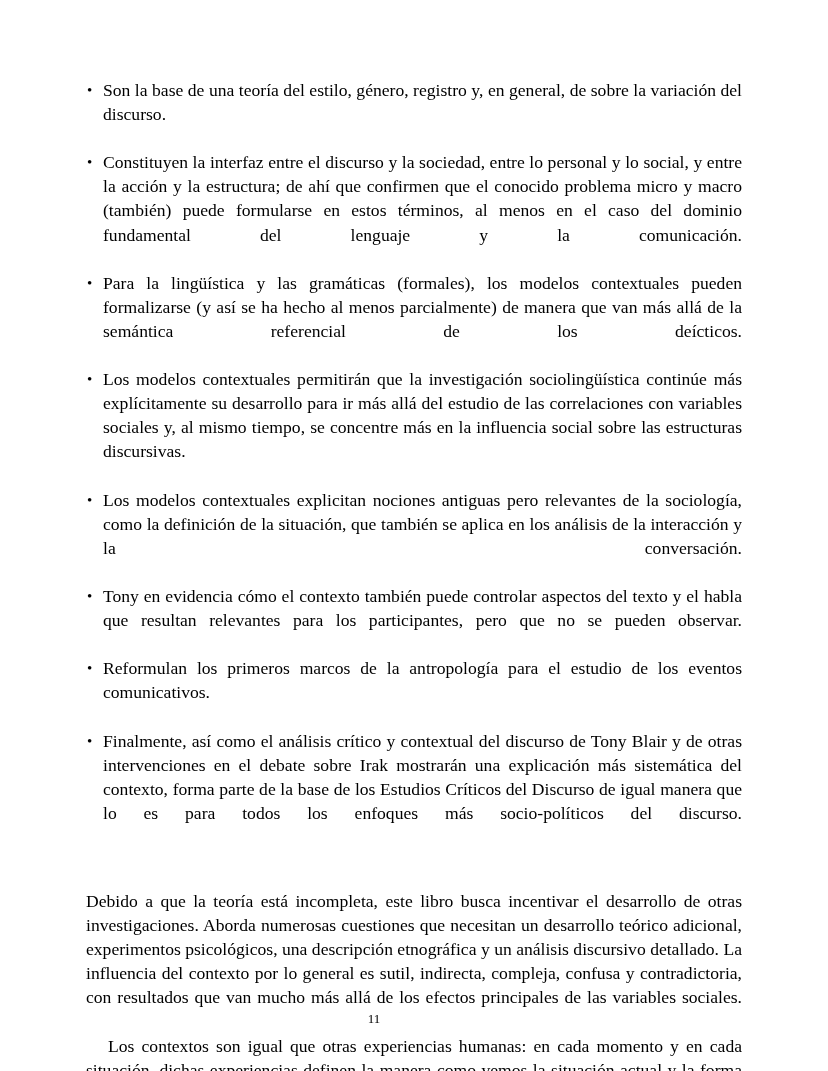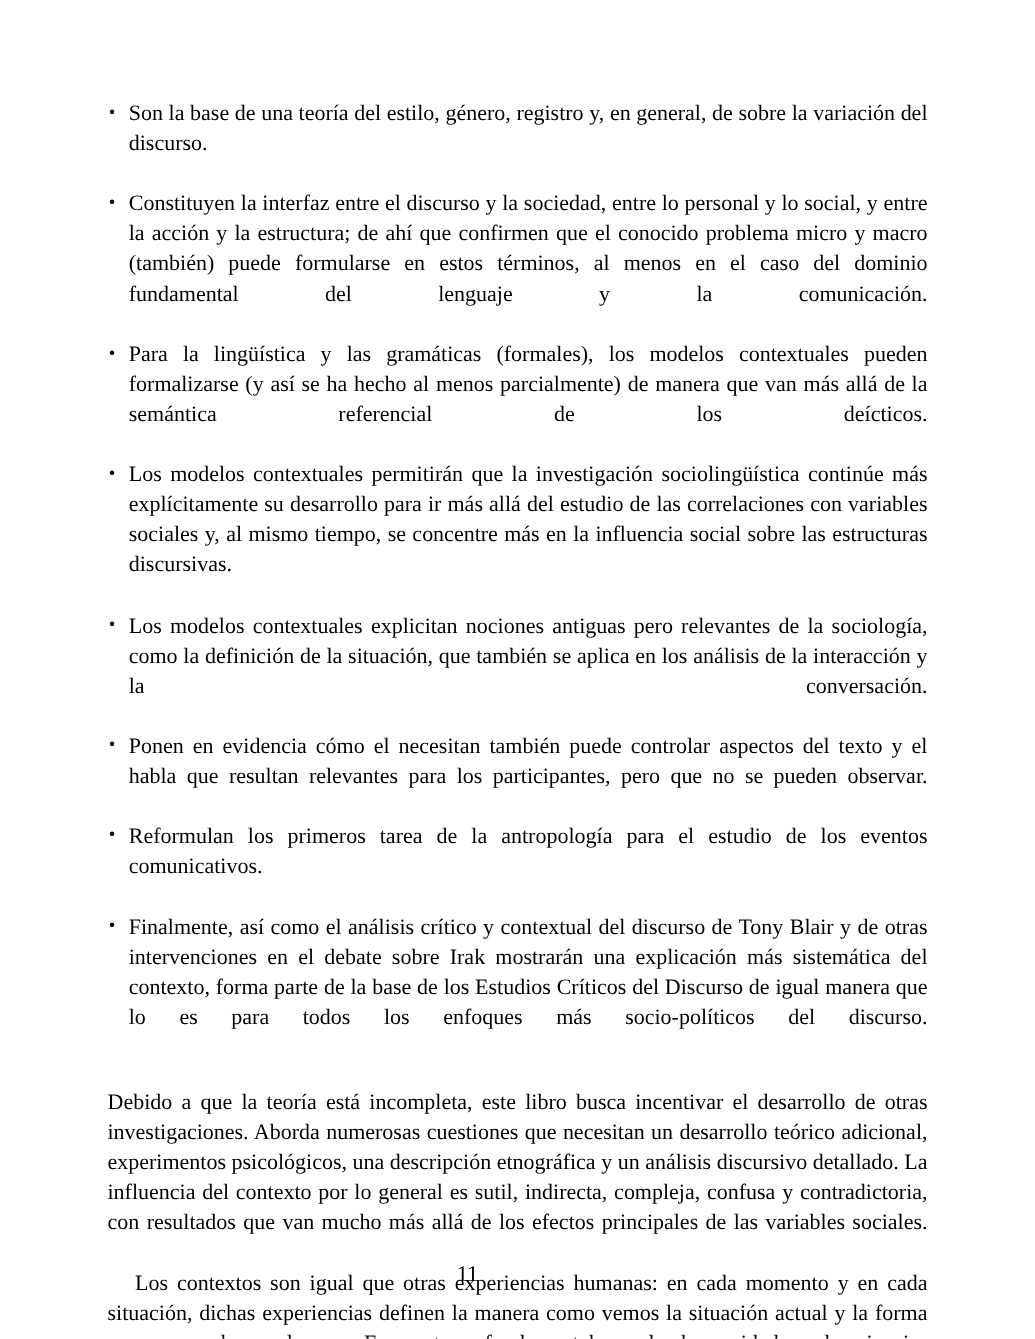--- a/index.html
+++ b/index.html
@@ -75,36 +75,36 @@
     margin: 0;
     -webkit-hyphens: none;
     hyphens: none;
   }
   .para::after {
     content: "";
     display: inline-block;
     width: 100%;
   }
   .para-first {
-    margin-top: 20px;
+    margin-top: 40px;
     text-indent: 0;
     font-family: Liberation Serif, serif;
   }
   .para-indent {
     text-indent: 22px;
   }
 
   
   .page-number {
     position: absolute;
     left: 0;
     top: 1008px;
     width: 748px;
     text-align: center;
-    font-size: 18px;
+    font-size: 13px;
     line-height: 22px;
   }
 </style>
 </head>
 <body>
 
 <div class="page">
 
   <div class="content">
 
@@ -124,25 +124,25 @@
       <li class="bullet-item">
         <span class="bullet-mark">•</span>
         <span class="bullet-text">Los modelos contextuales permitirán que la investigación sociolingüística continúe más explícitamente su desarrollo para ir más allá del estudio de las correlaciones con variables sociales y, al mismo tiempo, se concentre más en la influencia social sobre las estructuras discursivas.</span>
       </li>
       <li class="bullet-item">
         <span class="bullet-mark">•</span>
         <span class="bullet-text">Los modelos contextuales explicitan nociones antiguas pero relevantes de la sociología, como la definición de la situación, que también se aplica en los análisis de la interacción y la conversación.</span>
       </li>
       <li class="bullet-item">
         <span class="bullet-mark">•</span>
-        <span class="bullet-text">Ponen en evidencia cómo el necesitan también puede controlar aspectos del texto y el habla que resultan relevantes para los participantes, pero que no se pueden observar.</span>
+        <span class="bullet-text">Tony en evidencia cómo el contexto también puede controlar aspectos del texto y el habla que resultan relevantes para los participantes, pero que no se pueden observar.</span>
       </li>
       <li class="bullet-item">
         <span class="bullet-mark">•</span>
-        <span class="bullet-text">Reformulan los primeros tarea de la antropología para el estudio de los eventos comunicativos.</span>
+        <span class="bullet-text">Reformulan los primeros marcos de la antropología para el estudio de los eventos comunicativos.</span>
       </li>
       <li class="bullet-item">
         <span class="bullet-mark">•</span>
         <span class="bullet-text">Finalmente, así como el análisis crítico y contextual del discurso de Tony Blair y de otras intervenciones en el debate sobre Irak mostrarán una explicación más sistemática del contexto, forma parte de la base de los Estudios Críticos del Discurso de igual manera que lo es para todos los enfoques más socio-políticos del discurso.</span>
       </li>
     </ul>
 
     <p class="para para-first">Debido a que la teoría está incompleta, este libro busca incentivar el desarrollo de otras investigaciones. Aborda numerosas cuestiones que necesitan un desarrollo teórico adicional, experimentos psicológicos, una descripción etnográfica y un análisis discursivo detallado. La influencia del contexto por lo general es sutil, indirecta, compleja, confusa y contradictoria, con resultados que van mucho más allá de los efectos principales de las variables sociales.</p>
     <p class="para para-indent">Los contextos son igual que otras experiencias humanas: en cada momento y en cada situación, dichas experiencias definen la manera como vemos la situación actual y la forma en que nos desenvolvemos. Es una tarea fundamental para las humanidades y las ciencias sociales en general y para los estudios del discurso en particular, mostrar la manera exacta en que nuestros textos y habla dependen de dichos contextos, así como los influencian.</p>
 

